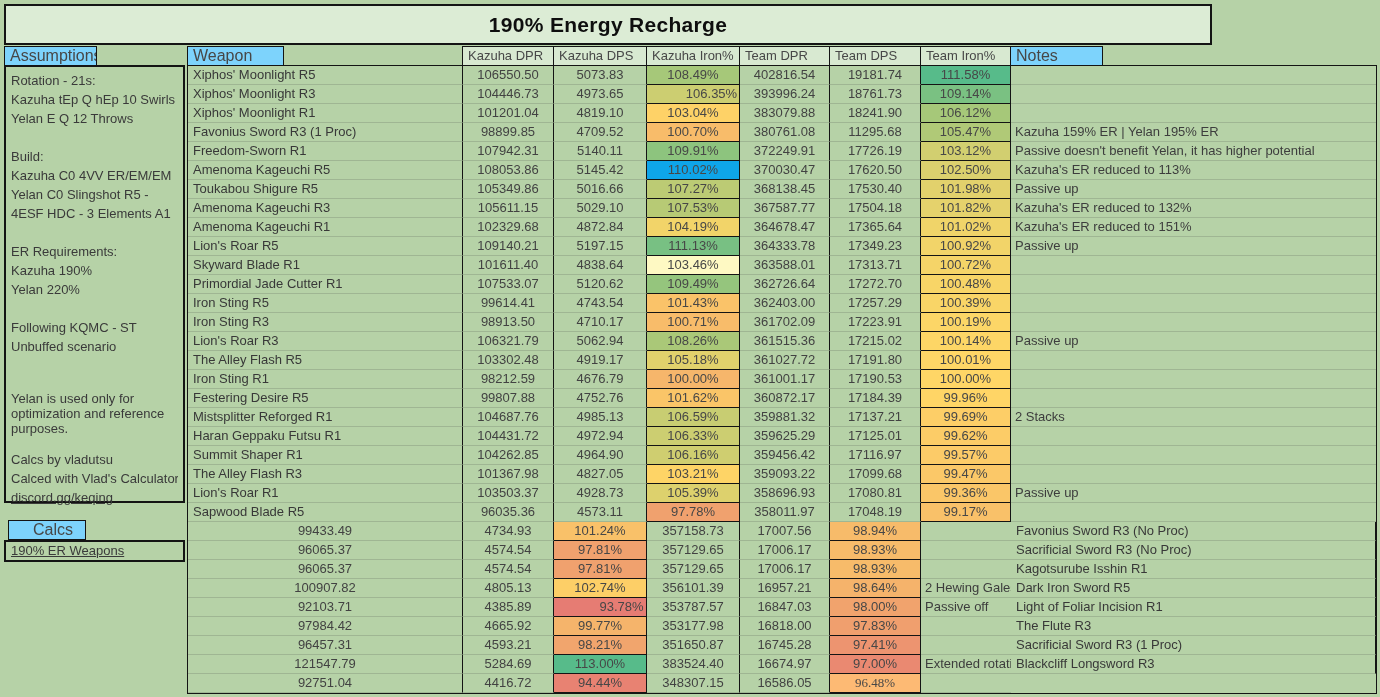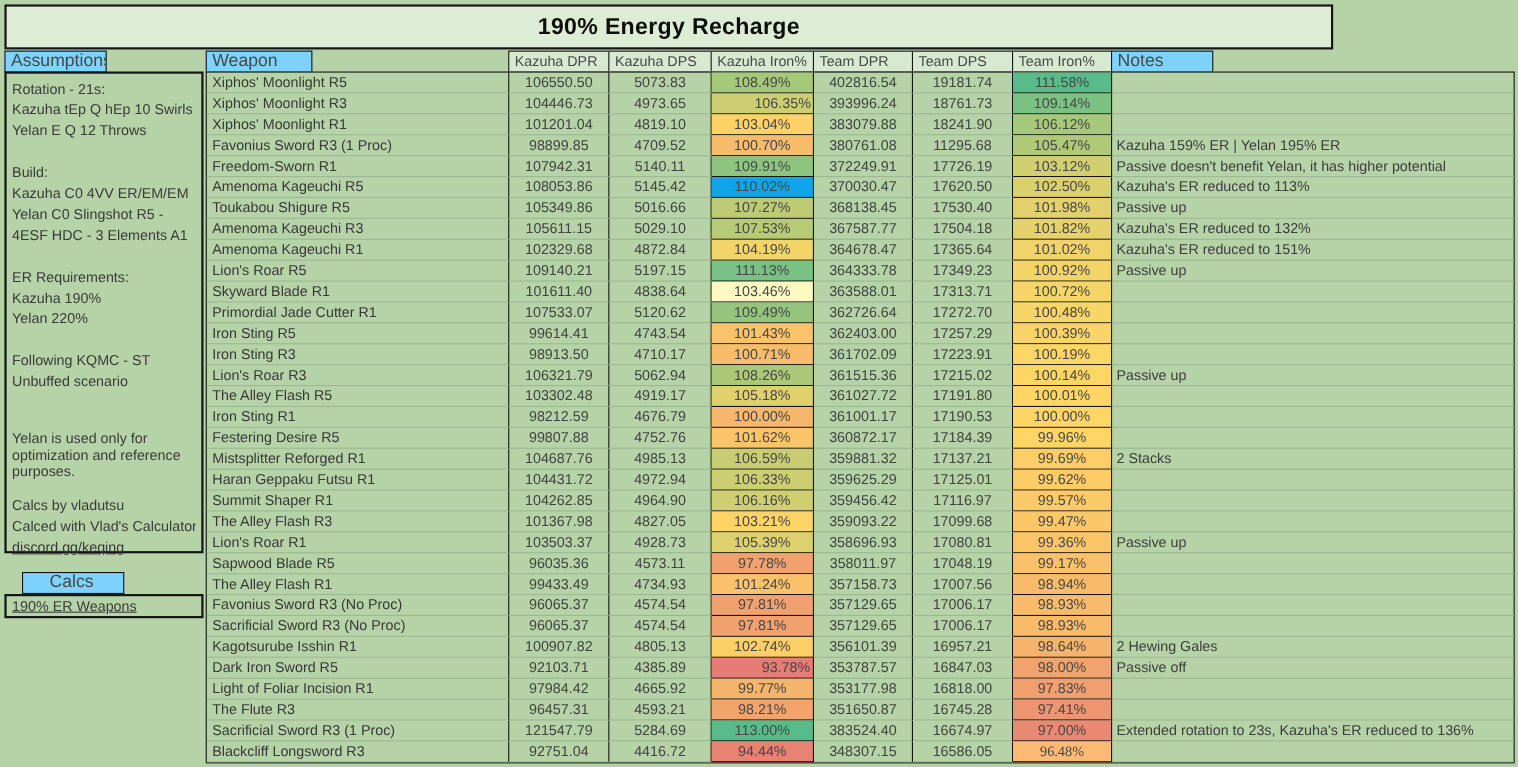--- a/index.html
+++ b/index.html
@@ -92,21 +92,21 @@
     <div class="sb-line">Unbuffed scenario</div>
     <div class="sb-gap"></div>
     <div class="sb-gap-s"></div>
     <div class="sb-para-tight">Yelan is used only for optimization and reference purposes.</div>
     <div class="sb-gap-s"></div>
     <div class="sb-line">Calcs by vladutsu</div>
     <div class="sb-line">Calced with Vlad's Calculator</div>
     <div class="sb-line"><a class="sb-link">discord.gg/keqing</a></div>
   </div>
 
-<div class="tab" style="left:20px; top:520px; width:93px;padding-left:24px;">Calcs</div>
+<div class="tab" style="left:8px; top:520px; width:78px;padding-left:24px;">Calcs</div>
 <div class="calcs-box">
   <a class="calcs-link">190% ER Weapons</a>
 </div>
 
 <div class="tab" style="left:187px; top:46px; width:97px;">Weapon</div>
 <div class="header-grid">
   <div class="hcell">Kazuha DPR</div>
   <div class="hcell">Kazuha DPS</div>
   <div class="hcell">Kazuha Iron%</div>
   <div class="hcell">Team DPR</div>
@@ -301,21 +301,20 @@
     <div class="cell c-iron" style="background: rgb(250, 198, 104);">99.36%</div>
     <div class="cell c-notes">Passive up</div>
     <div class="cell c-weapon">Sapwood Blade R5</div>
     <div class="cell c-num">96035.36</div>
     <div class="cell c-num">4573.11</div>
     <div class="cell c-iron" style="background: rgb(240, 161, 110);">97.78%</div>
     <div class="cell c-num">358011.97</div>
     <div class="cell c-num">17048.19</div>
     <div class="cell c-iron" style="background: rgb(249, 193, 105);">99.17%</div>
     <div class="cell c-notes"></div>
-    <div class="cell c-weapon">The Alley Flash R1</div>
     <div class="cell c-num">99433.49</div>
     <div class="cell c-num">4734.93</div>
     <div class="cell c-iron" style="background: rgb(249, 193, 105);">101.24%</div>
     <div class="cell c-num">357158.73</div>
     <div class="cell c-num">17007.56</div>
     <div class="cell c-iron" style="background: rgb(247, 187, 106);">98.94%</div>
     <div class="cell c-notes"></div>
     <div class="cell c-weapon">Favonius Sword R3 (No Proc)</div>
     <div class="cell c-num">96065.37</div>
     <div class="cell c-num">4574.54</div>

